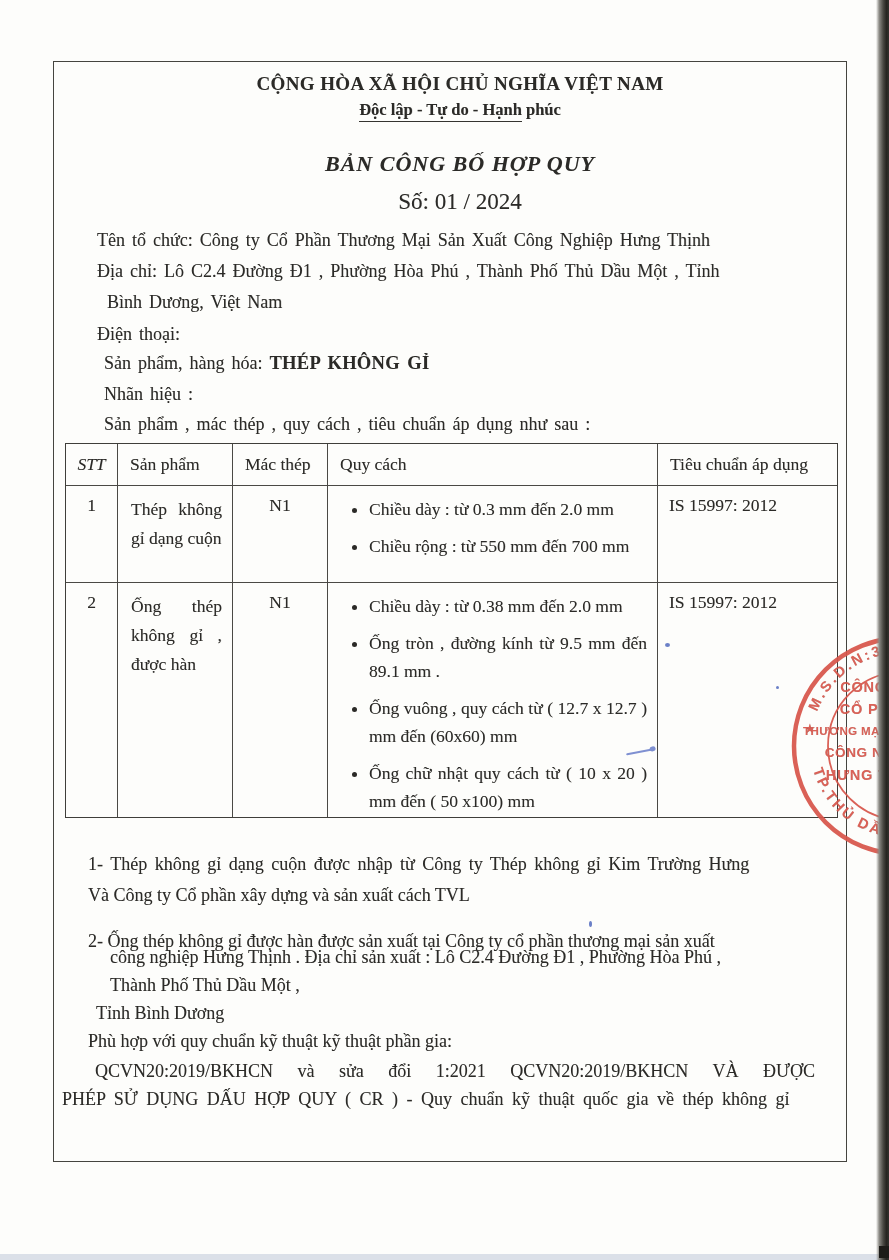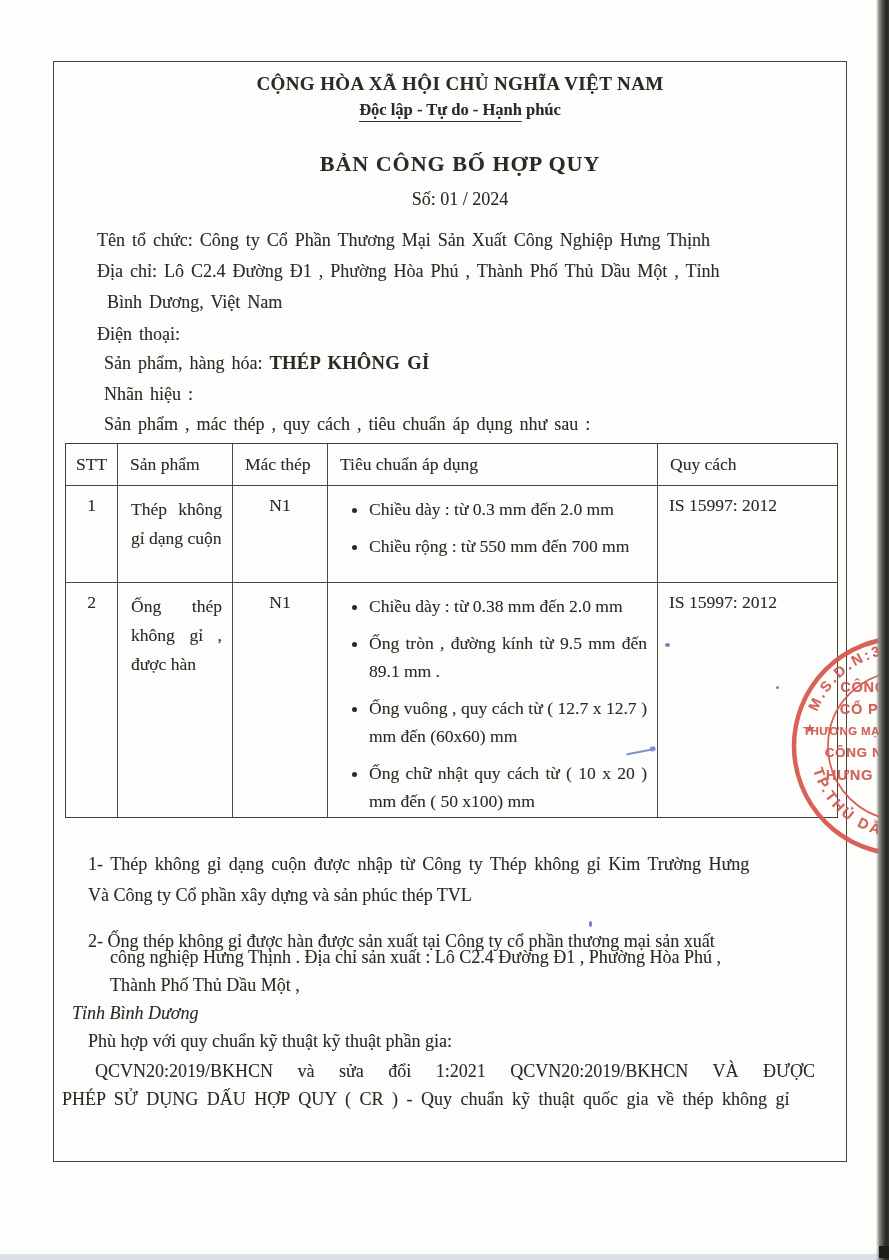--- a/index.html
+++ b/index.html
@@ -14,22 +14,22 @@
   
   .page-frame{
     left:53px;top:61px;width:792px;height:1099px;
     border:1.6px solid #45443f;
   }
   
   .center-band{left:53px;width:814px;text-align:center;}
   .nh-line1{top:73px;font-weight:bold;font-size:19px;letter-spacing:.4px;}
   .nh-motto{top:100px;font-weight:bold;font-size:16.5px;}
   .nh-motto .ul{border-bottom:1.8px solid #353430;padding-bottom:2px;}
-  .doc-title{top:151px;font-weight:bold;font-size:22px;letter-spacing:1px;}
-  .doc-number{top:189px;font-size:18px;}
+  .doc-title{top:151px;font-weight:bold;font-size:22px;letter-spacing:1px;font-style:italic;}
+  .doc-number{top:189px;font-size:23px;}
   
   .bodyline{font-size:18px;line-height:31px;white-space:nowrap;word-spacing:2.5px;}
   .org-l1{left:97px;top:225px;}
   .org-l2{left:97px;top:256px;text-align:right;}
   .org-l3{left:107px;top:287px;}
   .org-l4{left:97px;top:319px;}
   .prod-l1{left:104px;top:348px;}
   .prod-l1 b{font-size:18.5px;letter-spacing:.3px;}
   .prod-l2{left:104px;top:379px;}
   .prod-l3{left:104px;top:409px;}
@@ -37,38 +37,38 @@
   .spec-table{
     left:65px;top:443px;width:771px;
     border:1.7px solid #3f3e3a;
     font-size:17.5px;
   }
   .t-row{display:grid;grid-template-columns:52px 115px 95px 330px 1fr;}
   .t-row>div{border-right:1.3px solid #4a4945;box-sizing:border-box;overflow:hidden;}
   .t-row>div:last-child{border-right:none;}
   .t-head{height:42px;}
   .t-head>div{border-bottom:1.3px solid #4a4945;display:flex;align-items:center;padding-left:12px;}
-  .t-head>div.cc{justify-content:center;padding-left:0;}
+  .t-head>div.cc{justify-content:center;padding-left:0;font-style:italic;}
   .t-r1{height:97px;}
   .t-r1>div{border-bottom:1.3px solid #4a4945;}
   .t-r2{height:234px;}
   .cell-stt{text-align:center;padding-top:9px;}
   .cell-name{padding:9px 10px 0 13px;text-align:justify;line-height:29px;}
   .cell-grade{text-align:center;padding-top:9px;}
   .cell-std{padding:9px 6px 0 11px;}
   .qc-list{margin:0;padding:9px 10px 0 41px;}
   .qc-list li{margin-bottom:8px;line-height:28.5px;text-align:justify;}
   
   .note{font-size:18px;white-space:nowrap;}
   .n1l1{left:88px;top:854px;word-spacing:3px;}
   .n1l2{left:88px;top:885px;}
   .n2l1{left:88px;top:917px;margin-top:14px;}
   .n2l2{left:110px;top:947px;}
   .n2l3{left:110px;top:975px;}
-  .n-tinh{left:72px;top:1003px;font-style:italic;}
+  .n-tinh{left:96px;top:1003px;}
   .n-phu{left:88px;top:1031px;}
   .n-qcvn1{left:95px;top:1061px;word-spacing:20px;}
   .n-qcvn2{left:62px;top:1089px;word-spacing:4px;}
   
   .stamp{left:790px;top:634px;width:224px;height:224px;z-index:40;opacity:.93;}
   .stamp text{font-family:"Liberation Sans","DejaVu Sans",sans-serif;font-weight:bold;}
   .stamp .arc{font-size:14.5px;letter-spacing:2.6px;}
   .stamp .star{font-size:13px;}
   .stamp .c1,.stamp .c2,.stamp .c5{font-size:14.5px;letter-spacing:.8px;}
   .stamp .c3{font-size:11.5px;letter-spacing:.4px;}
@@ -102,22 +102,22 @@
 
 <div class="abs bodyline prod-l1"><span>Sản phẩm, hàng hóa: </span><b>THÉP KHÔNG GỈ</b></div>
 <div class="abs bodyline prod-l2">Nhãn hiệu :</div>
 <div class="abs bodyline prod-l3">Sản phẩm , mác thép , quy cách , tiêu chuẩn áp dụng như sau :</div>
 
 <div class="abs spec-table">
   <div class="t-row t-head">
     <div class="cc">STT</div>
     <div>Sản phẩm</div>
     <div>Mác thép</div>
+    <div>Quy cách</div>
     <div>Tiêu chuẩn áp dụng</div>
-    <div>Quy cách</div>
   </div>
   <div class="t-row t-r1">
     <div class="cell-stt">1</div>
     <div class="cell-name">Thép không gỉ dạng cuộn</div>
     <div class="cell-grade">N1</div>
     <div>
       <ul class="qc-list">
         <li>Chiều dày : từ 0.3 mm đến 2.0 mm</li>
         <li>Chiều rộng : từ 550 mm đến 700 mm</li>
       </ul>
@@ -134,21 +134,21 @@
         <li>Ống tròn , đường kính từ 9.5 mm đến 89.1 mm .</li>
         <li>Ống vuông , quy cách từ ( 12.7 x 12.7 ) mm đến (60x60) mm</li>
         <li>Ống chữ nhật quy cách từ ( 10 x 20 ) mm đến ( 50 x100) mm</li>
       </ul>
     </div>
     <div class="cell-std">IS 15997: 2012</div>
   </div>
 </div>
 
 <div class="abs note n1l1">1-  Thép không gỉ dạng cuộn được nhập từ Công ty Thép không gỉ Kim Trường Hưng</div>
-<div class="abs note n1l2">Và Công ty Cổ phần xây dựng và sản phúc thép TVL</div>
+<div class="abs note n1l2">Và Công ty Cổ phần xây dựng và sản xuất cách TVL</div>
 <div class="abs note n2l1">2-  Ống thép không gỉ được hàn được sản xuất tại Công ty cổ phần thương mại sản xuất</div>
 <div class="abs note n2l2">công nghiệp Hưng Thịnh . Địa chỉ sản xuất : Lô C2.4 Đường Đ1 , Phường Hòa Phú ,</div>
 <div class="abs note n2l3">Thành Phố Thủ Dầu Một ,</div>
 <div class="abs note n-tinh">Tỉnh Bình Dương</div>
 <div class="abs note n-phu">Phù hợp với quy chuẩn kỹ thuật kỹ thuật phần gia:</div>
 <div class="abs note n-qcvn1">QCVN20:2019/BKHCN và sửa đổi 1:2021 QCVN20:2019/BKHCN VÀ ĐƯỢC</div>
 <div class="abs note n-qcvn2">PHÉP SỬ DỤNG DẤU HỢP QUY ( CR ) -  Quy chuẩn kỹ thuật quốc gia về thép không gỉ</div>
 
 <svg class="abs stamp" viewBox="0 0 224 224" width="224" height="224">
   <defs>

